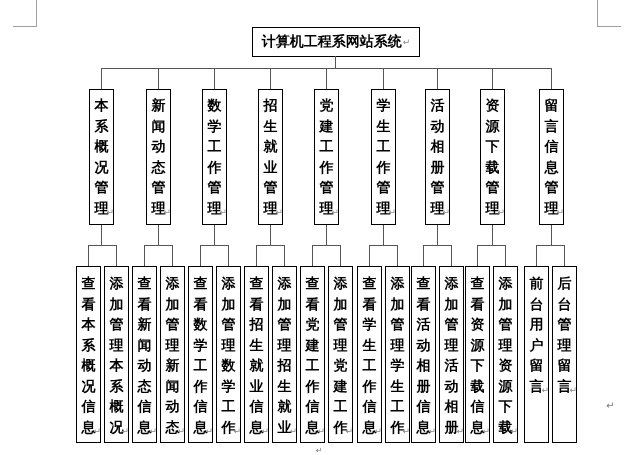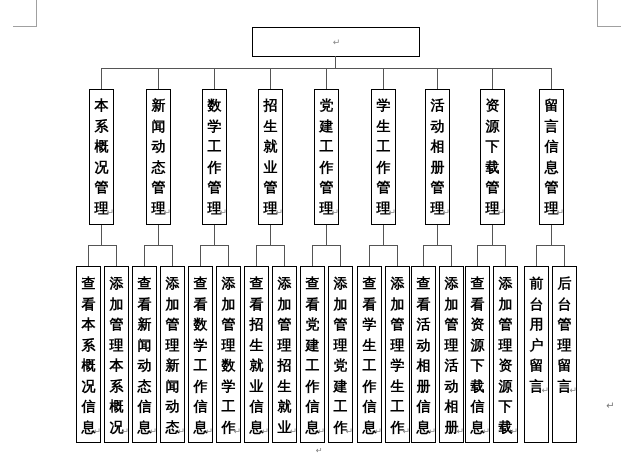--- a/index.html
+++ b/index.html
@@ -21,20 +21,21 @@
   .ret { position: absolute; color: #888; font-size: 9px; font-weight: normal; }
   .para-mark { position: absolute; color: #777; font-size: 10px; }
 </style>
 </head>
 <body>
 
 <div class="corner corner-tl"></div>
 <div class="corner corner-tr"></div>
 
 <div class="title-box">
+  <span>计算机工程系网站系统</span>
     <span style="font-size:9px;color:#888;font-weight:normal;margin-left:1px;">↵</span>
 </div>
 
 <div id="diagram">
     <div class="node l1" style="left: 89px;">
       <span class="ch">本</span>
       <span class="ch">系</span>
       <span class="ch">概</span>
       <span class="ch">况</span>
       <span class="ch">管</span>

